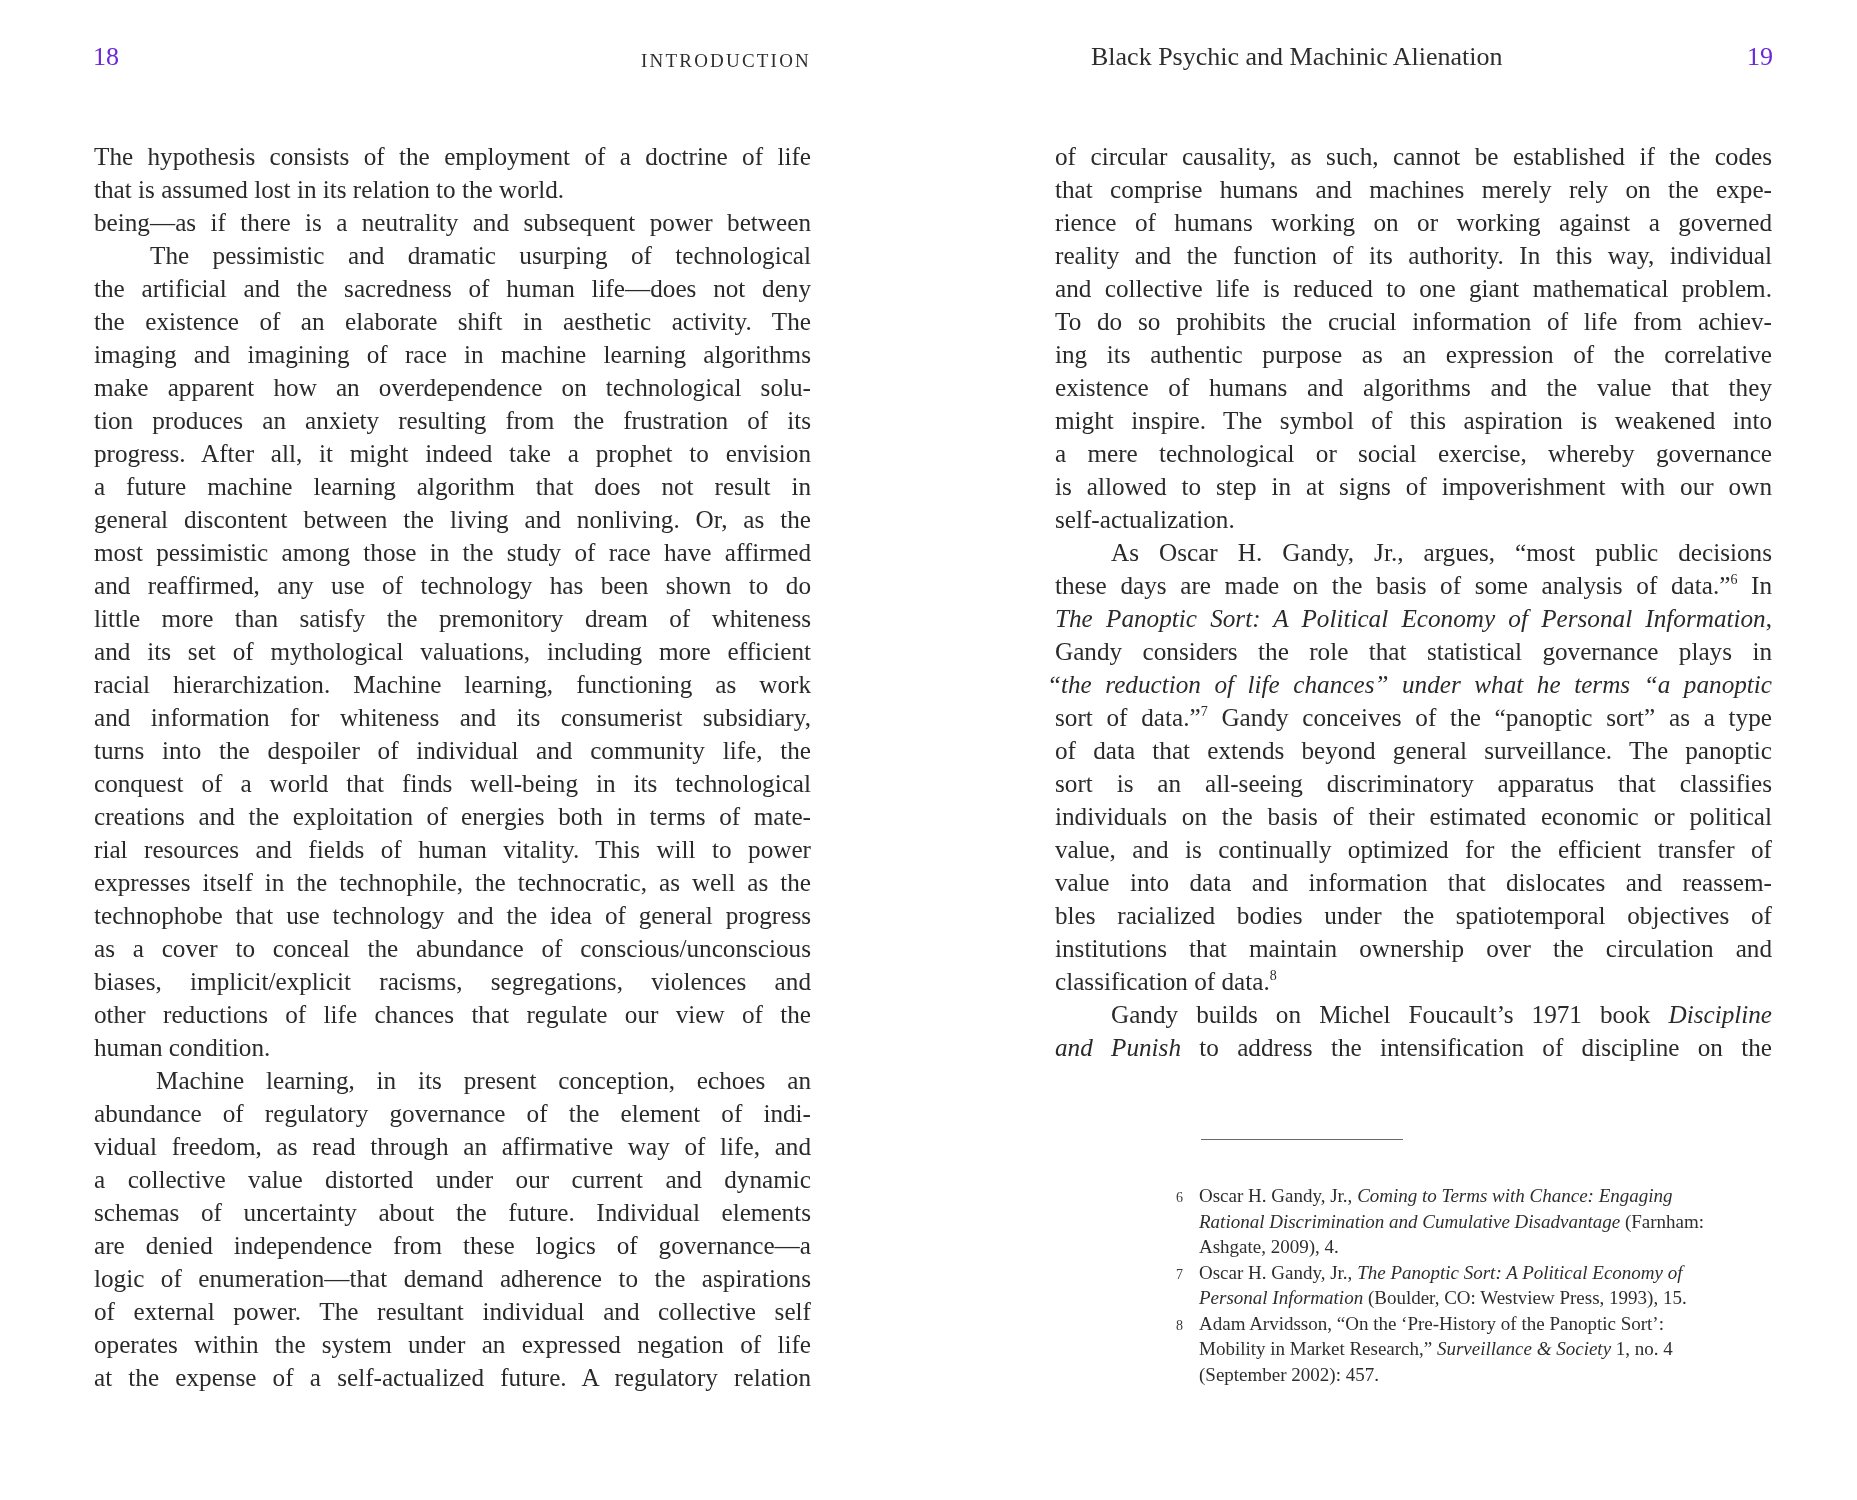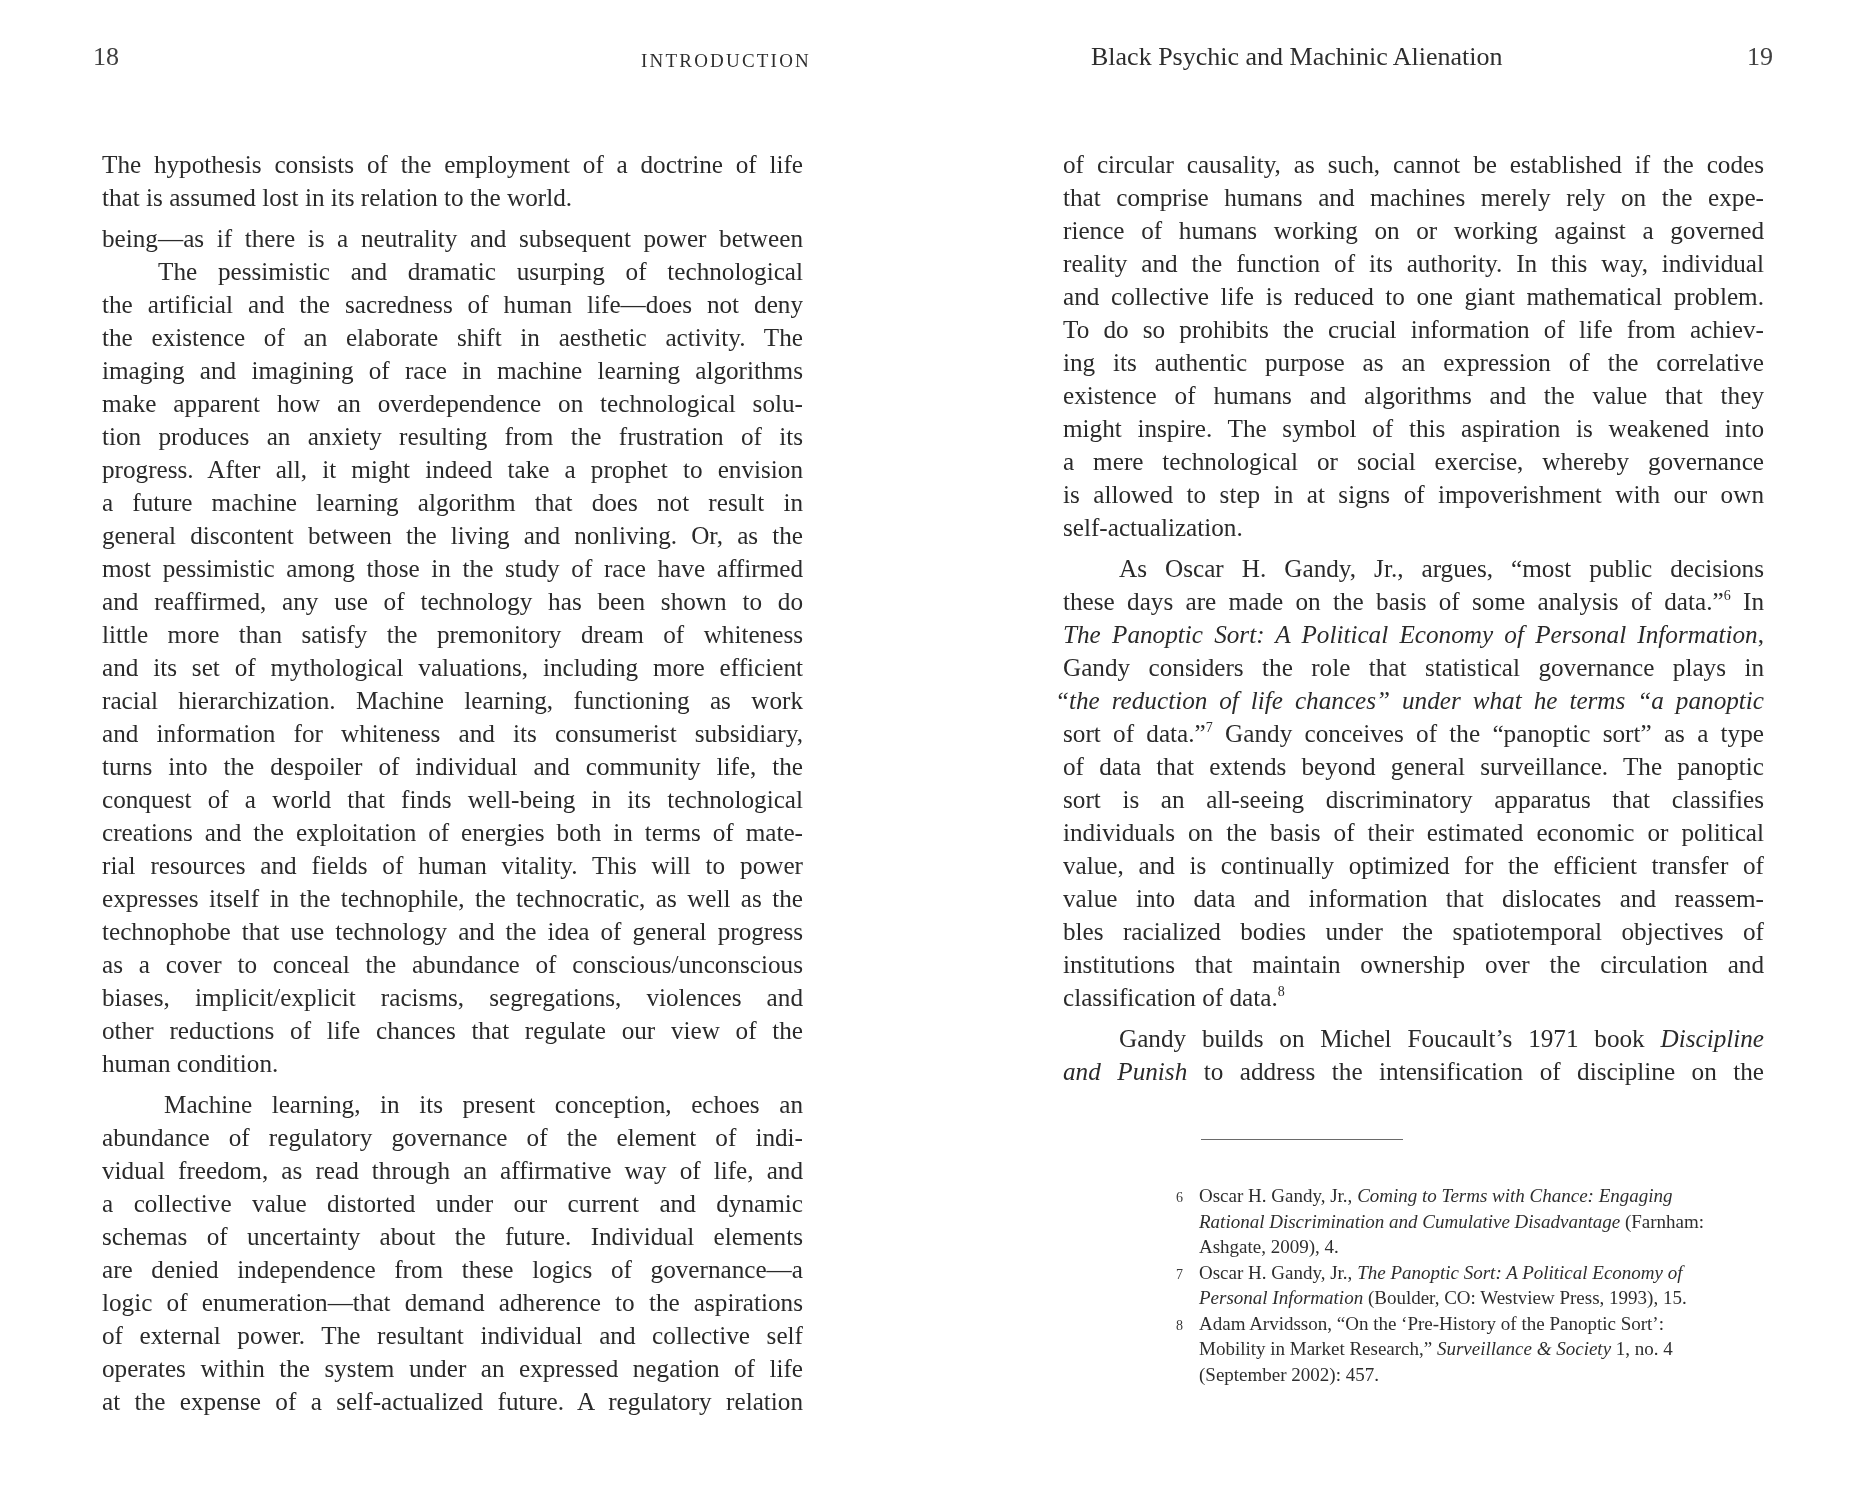--- a/index.html
+++ b/index.html
@@ -3,31 +3,31 @@
 <meta charset="utf-8">
 <style>
   html, body { margin: 0; padding: 0; background: #ffffff; }
   body { width: 1857px; height: 1500px; position: relative; overflow: hidden;
          font-family: "Liberation Serif", "DejaVu Serif", serif; color: #2b2b2b; }
   .page { position: absolute; top: 0; height: 1500px; }
   .page-left { left: 0; width: 928px; }
   .page-right { left: 928px; width: 929px; }
 
   .running-head { position: absolute; top: 40px; font-size: 26px; line-height: 34px; color: #2d2d2d; margin-left: 36px; }
-  .folio { position: absolute; top: 40px; font-size: 26px; line-height: 34px; color: #404040; }
+  .folio { position: absolute; top: 40px; font-size: 26px; line-height: 34px; color: #6d28d9; }
   .page-left .folio { left: 93px; }
   .page-left .running-head { right: 117px; font-size: 19px; letter-spacing: 2.2px; top: 44px; }
   .page-right .running-head { left: 127px; }
   .page-right .folio { right: 84px; }
 
   .text-block { position: absolute; top: 140px; width: 717px; font-size: 25.2px; line-height: 33px;
                 text-align: justify; color: #2a2a2a; }
   .page-left .text-block { left: 94px; }
   .page-right .text-block { left: 127px; }
-  .text-block p { margin: 8px; }
+  .text-block p { margin: 0; }
   .line { display: block; text-align: justify; text-align-last: justify; white-space: nowrap; }
   .line.last { text-align-last: left; }
   .line.hang { margin-left: -8px; font-style: italic; }
   sup.fn-ref { font-size: 14px; line-height: 0; vertical-align: super; position: relative; top: -1px; }
   em { font-style: italic; }
 
   .fn-rule { position: absolute; left: 273px; top: 1139px; width: 202px; height: 0;
              border-top: 1.5px solid #6a6a6a; }
   .footnotes { position: absolute; left: 271px; top: 1183px; width: 515px; font-size: 19px; line-height: 25.5px; color: #2e2e2e; }
   .footnote { position: relative; padding-left: 0; }

